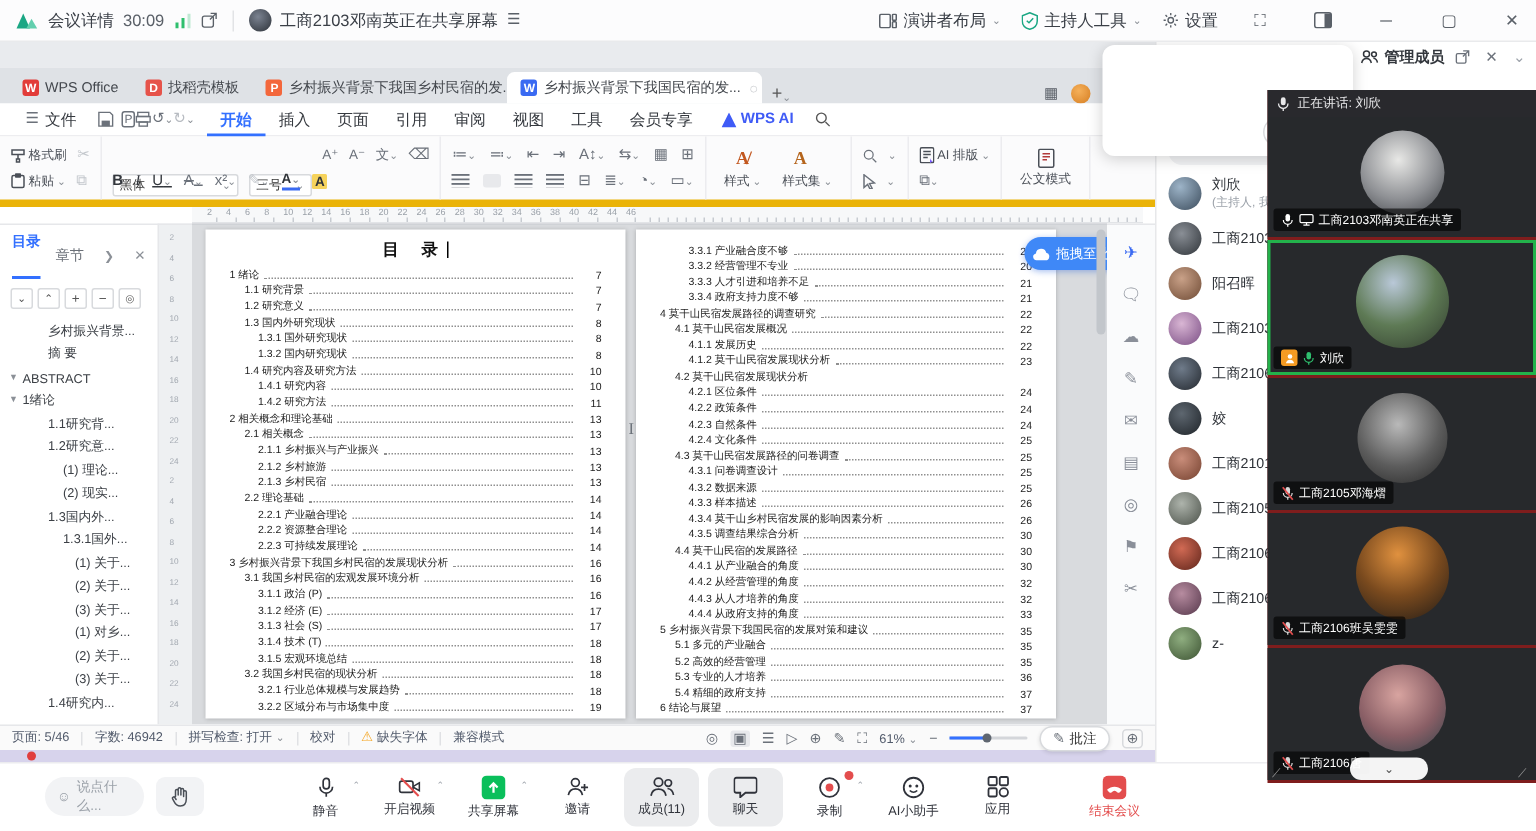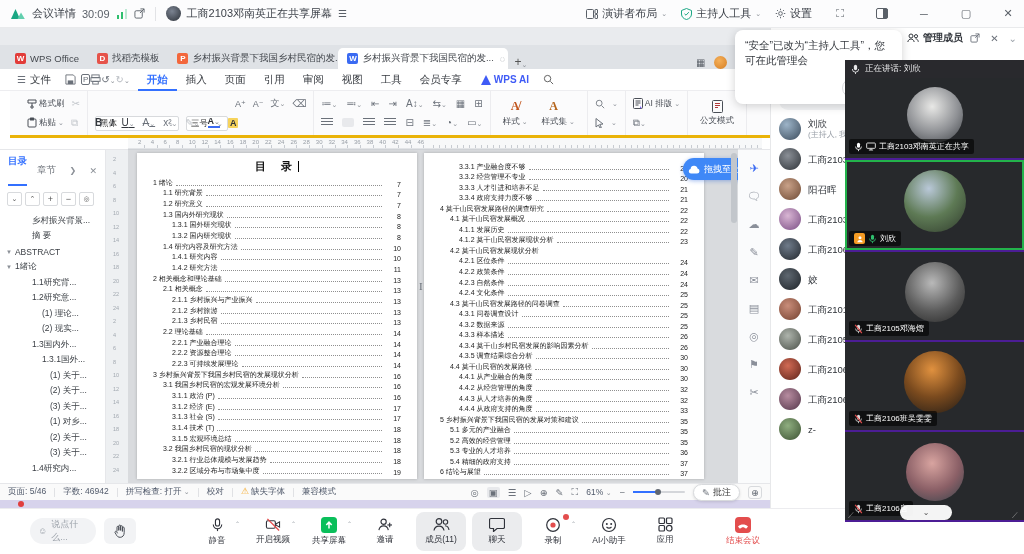--- a/index.html
+++ b/index.html
@@ -28,21 +28,21 @@
   .tabplus{margin-left:6px;color:#555;font-size:12px;}
   #wtabs .rightics{margin-left:auto;display:flex;align-items:center;gap:9px;padding-right:8px;color:#5a6068;font-size:10px;}
   .uavatar{width:13px;height:13px;border-radius:50%;background:radial-gradient(circle at 40% 35%,#f5b05a,#d67e22);}
   
   #wmenu{position:absolute;left:0;top:24px;width:770px;height:22px;background:#fff;border-bottom:1px solid #ededf0;display:flex;align-items:center;font-size:10.5px;color:#35393f;padding:0 8px;}
   .mtab{padding:0 9px;height:22px;display:flex;align-items:center;}
   .mtab.on{color:#3370ff;font-weight:bold;box-shadow:inset 0 -2px 0 #3370ff;}
   .qic{color:#555;font-size:11px;}
   #wpsai{color:#3f5bf6;font-weight:bold;font-size:10px;display:flex;gap:3px;align-items:center;margin-left:10px;}
   
-  #wribbon{position:absolute;left:10px;top:46px;width:770px;height:47px;background:#fbfbfc;border-bottom:3px solid #eab308;display:flex;font-size:8.5px;color:#4a4f57;padding-left:10px;}
+  #wribbon{position:absolute;left:0;top:46px;width:770px;height:47px;background:#fbfbfc;border-bottom:5px solid #eab308;display:flex;font-size:8.5px;color:#4a4f57;}
   .rgroup{padding:4px 7px;border-right:1px solid #ececef;display:flex;flex-direction:column;justify-content:space-between;}
   .rrow{display:flex;align-items:center;gap:7px;height:17px;}
   .rbtn{display:flex;align-items:center;gap:2px;white-space:nowrap;}
   .combo{border:1px solid #d8dadd;background:#fff;border-radius:2px;height:15px;display:flex;align-items:center;justify-content:space-between;padding:0 4px;font-size:8.5px;color:#333;margin-top:40px;}
   .car{color:#8b9097;font-size:7px;}
   .g{color:#6b717a;font-size:10px;}
   .bigbtn{display:flex;flex-direction:column;align-items:center;justify-content:center;gap:2px;padding:0 5px;}
   .bigbtn .glyph{font-size:12px;color:#c2571f;font-weight:bold;font-family:"Liberation Serif",serif;}
   .alin{width:12px;height:9px;display:inline-block;background:linear-gradient(#6b717a 1px,transparent 1px);background-size:100% 3px;}
   .hl{background:#e8e9ec;border-radius:2px;padding:1px 2px;}
@@ -104,21 +104,21 @@
   
   .m1{background:radial-gradient(circle at 35% 30%,#9db4c8,#3c4c5c);} .m2{background:radial-gradient(circle at 40% 35%,#8a8f96,#2e3338);}
   .m3{background:radial-gradient(circle at 40% 35%,#c9a188,#6e4a34);} .m4{background:radial-gradient(circle at 40% 35%,#d9b6d4,#7a4d84);}
   .m5{background:radial-gradient(circle at 40% 35%,#6f7b8a,#23282e);} .m6{background:radial-gradient(circle at 40% 35%,#5e6770,#1e2328);}
   .m7{background:radial-gradient(circle at 40% 35%,#c98d7a,#74412f);} .m8{background:radial-gradient(circle at 40% 35%,#aeb4ac,#4a5048);}
   .m9{background:radial-gradient(circle at 40% 35%,#d16a54,#5e241a);} .m10{background:radial-gradient(circle at 40% 35%,#b78ca0,#54364a);}
   .m11{background:radial-gradient(circle at 40% 35%,#8fae80,#3c5232);}
   
   .pfbtn{height:20px;border:1px solid #d9dadd;border-radius:4px;background:#fff;font-size:9px;color:#33373d;display:flex;align-items:center;justify-content:center;gap:3px;padding:0 9px;}
   
-  #vstrip{left:845px;top:60px;width:179px;height:462px;background:#4c1d95;z-index:6;}
+  #vstrip{left:845px;top:60px;width:179px;height:462px;background:#7f1d1d;z-index:6;}
   #speakbar{position:absolute;left:0;top:0;width:179px;height:18px;background:#29292d;display:flex;align-items:center;gap:5px;padding:0 6px;font-size:8.5px;color:#e8e8ea;}
   .vtile{position:absolute;left:0;width:179px;background:#27292c;}
   .vtile.act{outline:2px solid #23b24b;outline-offset:-2px;}
   .vav{position:absolute;left:50%;top:46%;transform:translate(-50%,-50%);border-radius:50%;}
   .v1{width:56px;height:56px;background:radial-gradient(circle at 45% 35%,#e8e8e6,#8e9094 55%,#3a3d42);}
   .v2{width:62px;height:62px;background:radial-gradient(circle at 40% 30%,#b9c8d8,#5e7a55 50%,#2f3a2c);}
   .v3{width:60px;height:60px;background:radial-gradient(circle at 45% 35%,#b9b9b9,#5c5c5c 55%,#242424);}
   .v4{width:62px;height:62px;background:radial-gradient(circle at 45% 30%,#e0913f,#7a4a1e 50%,#1f1a16);}
   .v5{width:58px;height:58px;background:radial-gradient(circle at 45% 35%,#d8a4a0,#8a5f66 55%,#33424a);}
   .vlabel{position:absolute;left:4px;bottom:4px;background:rgba(0,0,0,.6);border-radius:2px;color:#fff;font-size(8px);font-size:8px;display:flex;align-items:center;gap:3px;padding:2px 5px;max-width:168px;white-space:nowrap;overflow:hidden;}
@@ -1073,21 +1073,20 @@
       <div class="prow">
         <span class="pav m11"></span>
         <div>
           <div class="pname">z-</div>
         </div>
       </div>
     </div>
 </div>
 
 <div id="notif" class="abs">
-  <div>“安全”已改为“主持人工具”，您可在此管理会</div>
   <span class="np"></span>
   <span class="nbtn"></span>
 </div>
 
 <div id="vstrip" class="abs">
   <div id="speakbar">
     <svg width="9" height="11" viewBox="0 0 10 12">
         <rect x="3.2" y="0.8" width="3.6" height="6" rx="1.8" fill="#e8e8ea"></rect>
         <path d="M1.5 5.5a3.5 3.5 0 0 0 7 0" fill="none" stroke="#e8e8ea"></path>
         <line x1="5" y1="9" x2="5" y2="11" stroke="#e8e8ea"></line>

